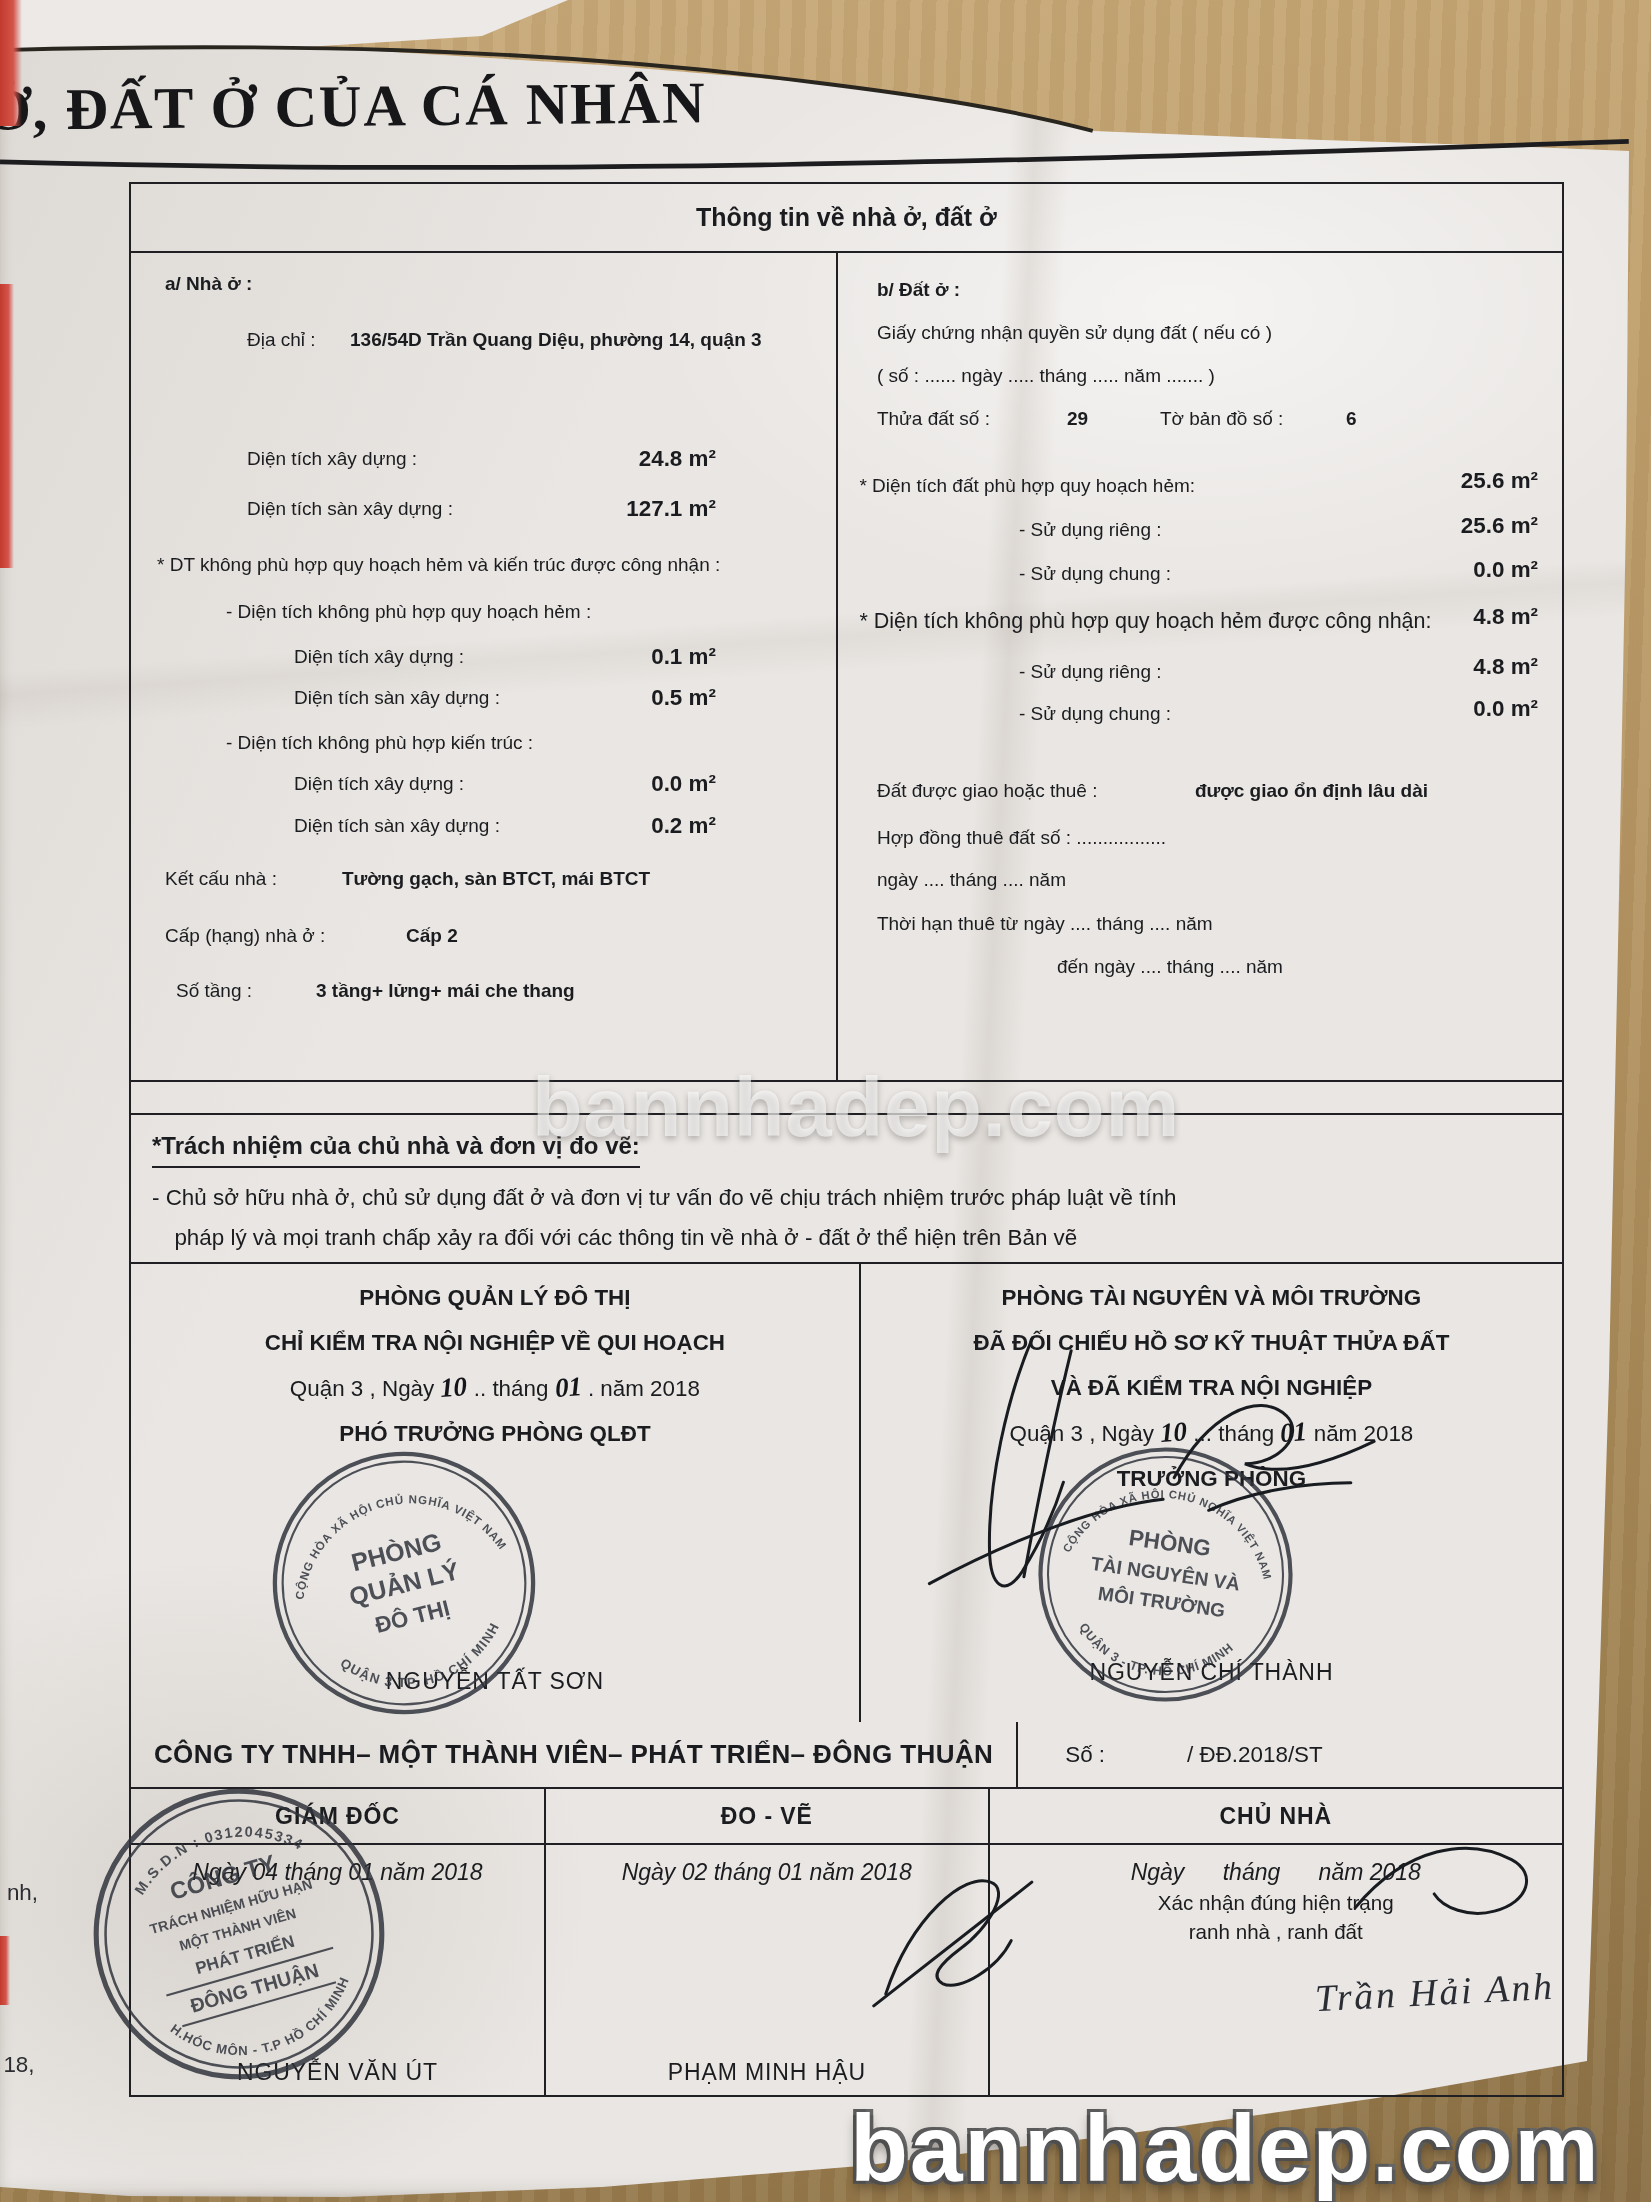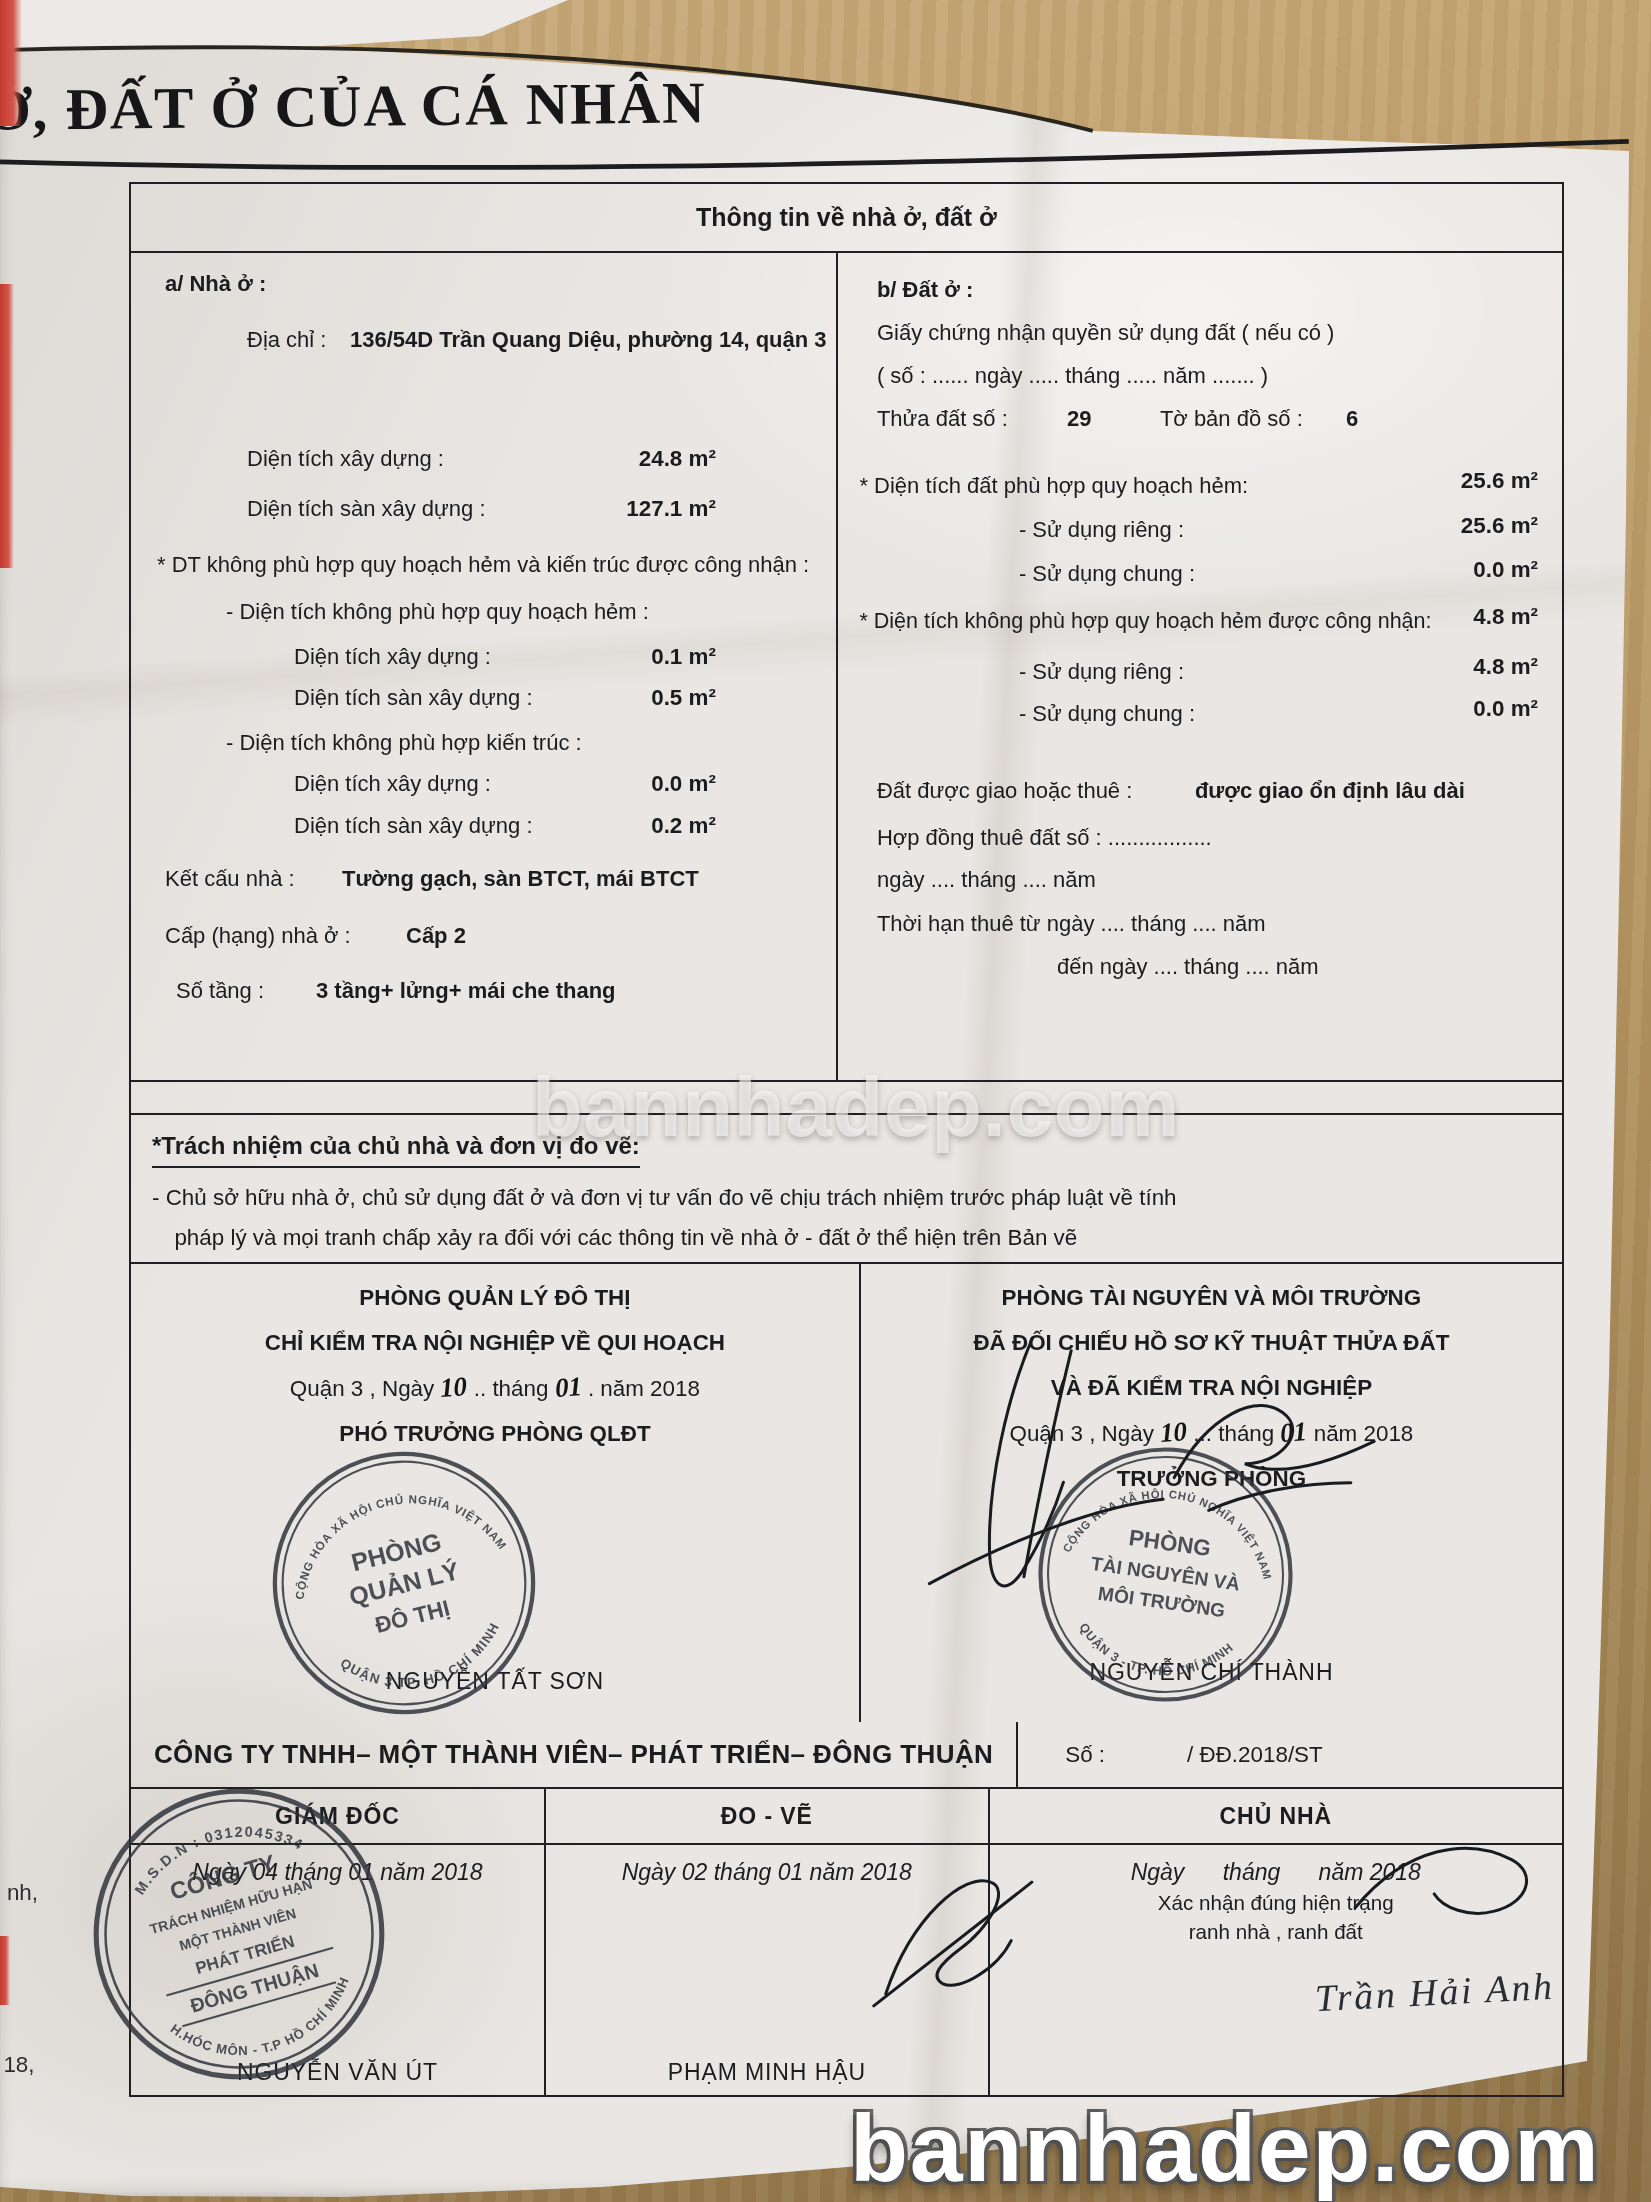--- a/index.html
+++ b/index.html
@@ -29,21 +29,21 @@
     transform:rotate(-0.6deg);white-space:nowrap;}
   
   .form{position:absolute;left:129px;top:182px;width:1435px;height:1915px;z-index:4;
     border:2.6px solid #202024;box-sizing:border-box;color:#1b1c1f;}
   .f-header{height:69px;border-bottom:2.6px solid #202024;box-sizing:border-box;
     display:flex;align-items:center;justify-content:center;font-weight:bold;font-size:25px;}
   .f-cols{display:flex;height:829px;border-bottom:2.6px solid #202024;box-sizing:border-box;}
   .col{position:relative;box-sizing:border-box;}
   .col-a{width:49.4%;border-right:2.6px solid #202024;}
   .col-b{flex:1;}
-  .ln{position:absolute;left:0;right:0;font-size:22px;line-height:29px;white-space:nowrap;}
+  .ln{position:absolute;left:0;right:0;font-size:19px;line-height:29px;white-space:nowrap;}
   .ln .at{position:absolute;top:0;}
   .lv{position:absolute;font-weight:bold;font-size:22.4px;line-height:29px;white-space:nowrap;}
   .col-a .lv{right:120px;}
   .col-b .lv{right:24px;}
   .b{font-weight:bold;}
   .sm{font-size:21.5px;}
   .f-spacer{height:31px;}
   .f-resp{height:151px;border-top:2.6px solid #202024;border-bottom:2.6px solid #202024;box-sizing:border-box;padding:17px 33px 0 21px;}
   .resp-title{display:inline-block;font-size:24px;font-weight:bold;border-bottom:2.6px solid #202024;padding-bottom:6px;}
   .resp-line{font-size:22.4px;margin-top:17px;}

